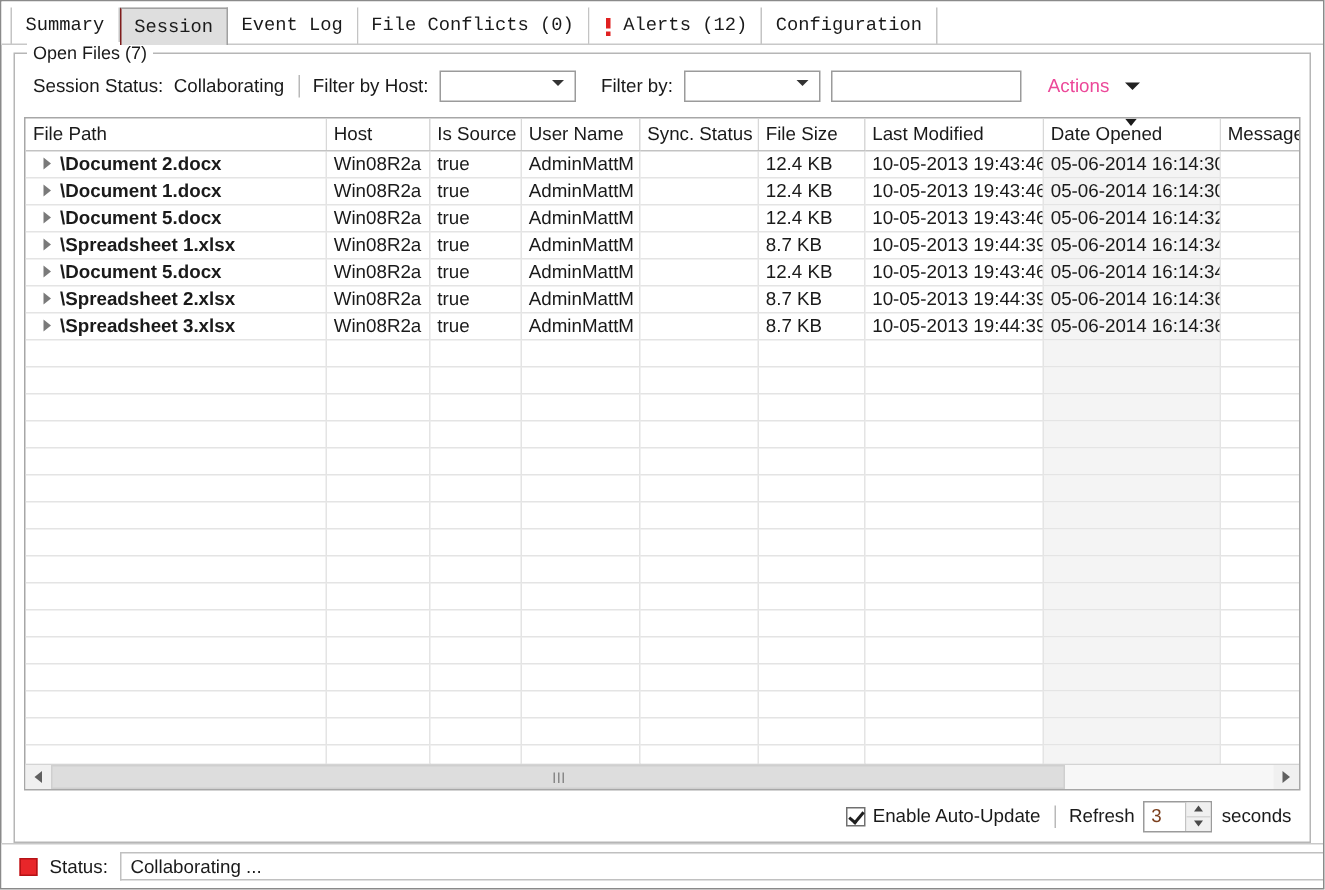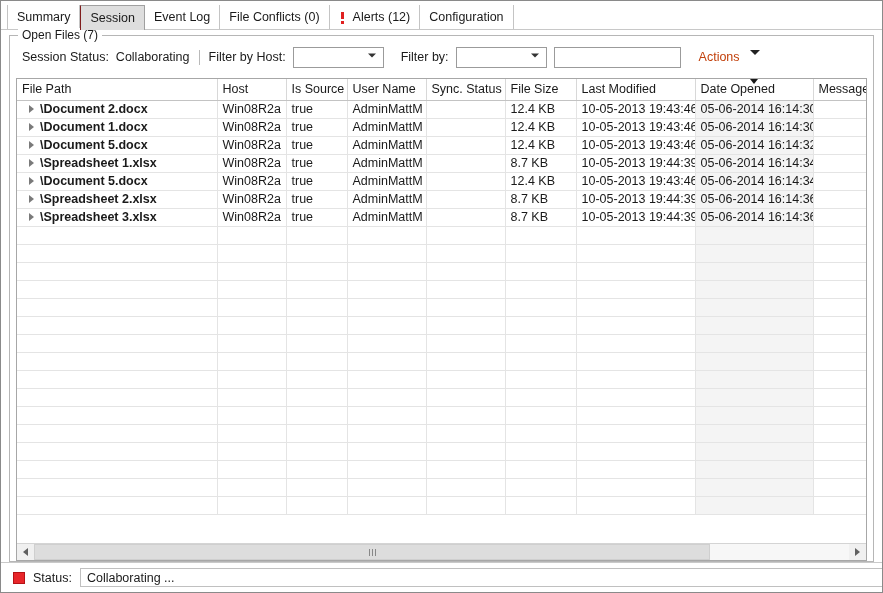--- a/index.html
+++ b/index.html
@@ -32,20 +32,21 @@
   
   .tab-bar {
     position: relative;
     height: 29px;
     flex: 0 0 29px;
     background: #ffffff;
     display: flex;
     align-items: flex-end;
     padding-left: 6px;
     box-sizing: border-box;
+    font-family: Liberation Mono, monospace;
   }
   .tab-bar::after {
     content: "";
     position: absolute;
     left: 0; right: 0; bottom: 0;
     height: 1px;
     background: #c8c8c8;
   }
   .tab {
     position: relative;
@@ -170,25 +171,25 @@
     background: #ffffff;
     box-sizing: border-box;
     margin-left: 7px;
     font-family: "Liberation Sans", sans-serif;
     font-size: 12px;
     padding: 0 3px;
     outline: none;
   }
   .actions-btn {
     display: flex;
-    align-items: flex-start;
+    align-items: center;
     gap: 10px;
     margin-left: 18px;
     font-size: 12.5px;
-    color: #c2410c;
+    color: #ec4899;
     cursor: default;
     white-space: nowrap;
   }
   .actions-caret {
     width: 0; height: 0;
     border-left: 5px solid transparent;
     border-right: 5px solid transparent;
     border-top: 5px solid #222222;
   }
 
@@ -855,20 +856,40 @@
                 <i></i>
               </span>
           </div>
         </div>
         <div class="sb-btn">
             <span class="sb-arrow-r"></span>
           </div>
       </div>
     </div>
 
+    <div class="bottom-row">
+      <div class="chk-wrap">
+        <span class="chk checked"></span>
+        <span class="lbl">Enable Auto-Update</span>
+      </div>
+      <span class="vsep"></span>
+      <span class="lbl">Refresh</span>
+      <div class="spin">
+        <span class="spin-val">3</span>
+        <span class="spin-btns">
+          <span class="spin-btn">
+              <span class="spin-up"></span>
+            </span>
+          <span class="spin-btn">
+              <span class="spin-dn"></span>
+            </span>
+        </span>
+      </div>
+      <span class="lbl">seconds</span>
+    </div>
   </div>
 
   <div class="statusbar">
     <span class="status-square"></span>
     <span class="lbl">Status:</span>
     <span class="status-box">Collaborating ...</span>
   </div>
 
 </div>
 

